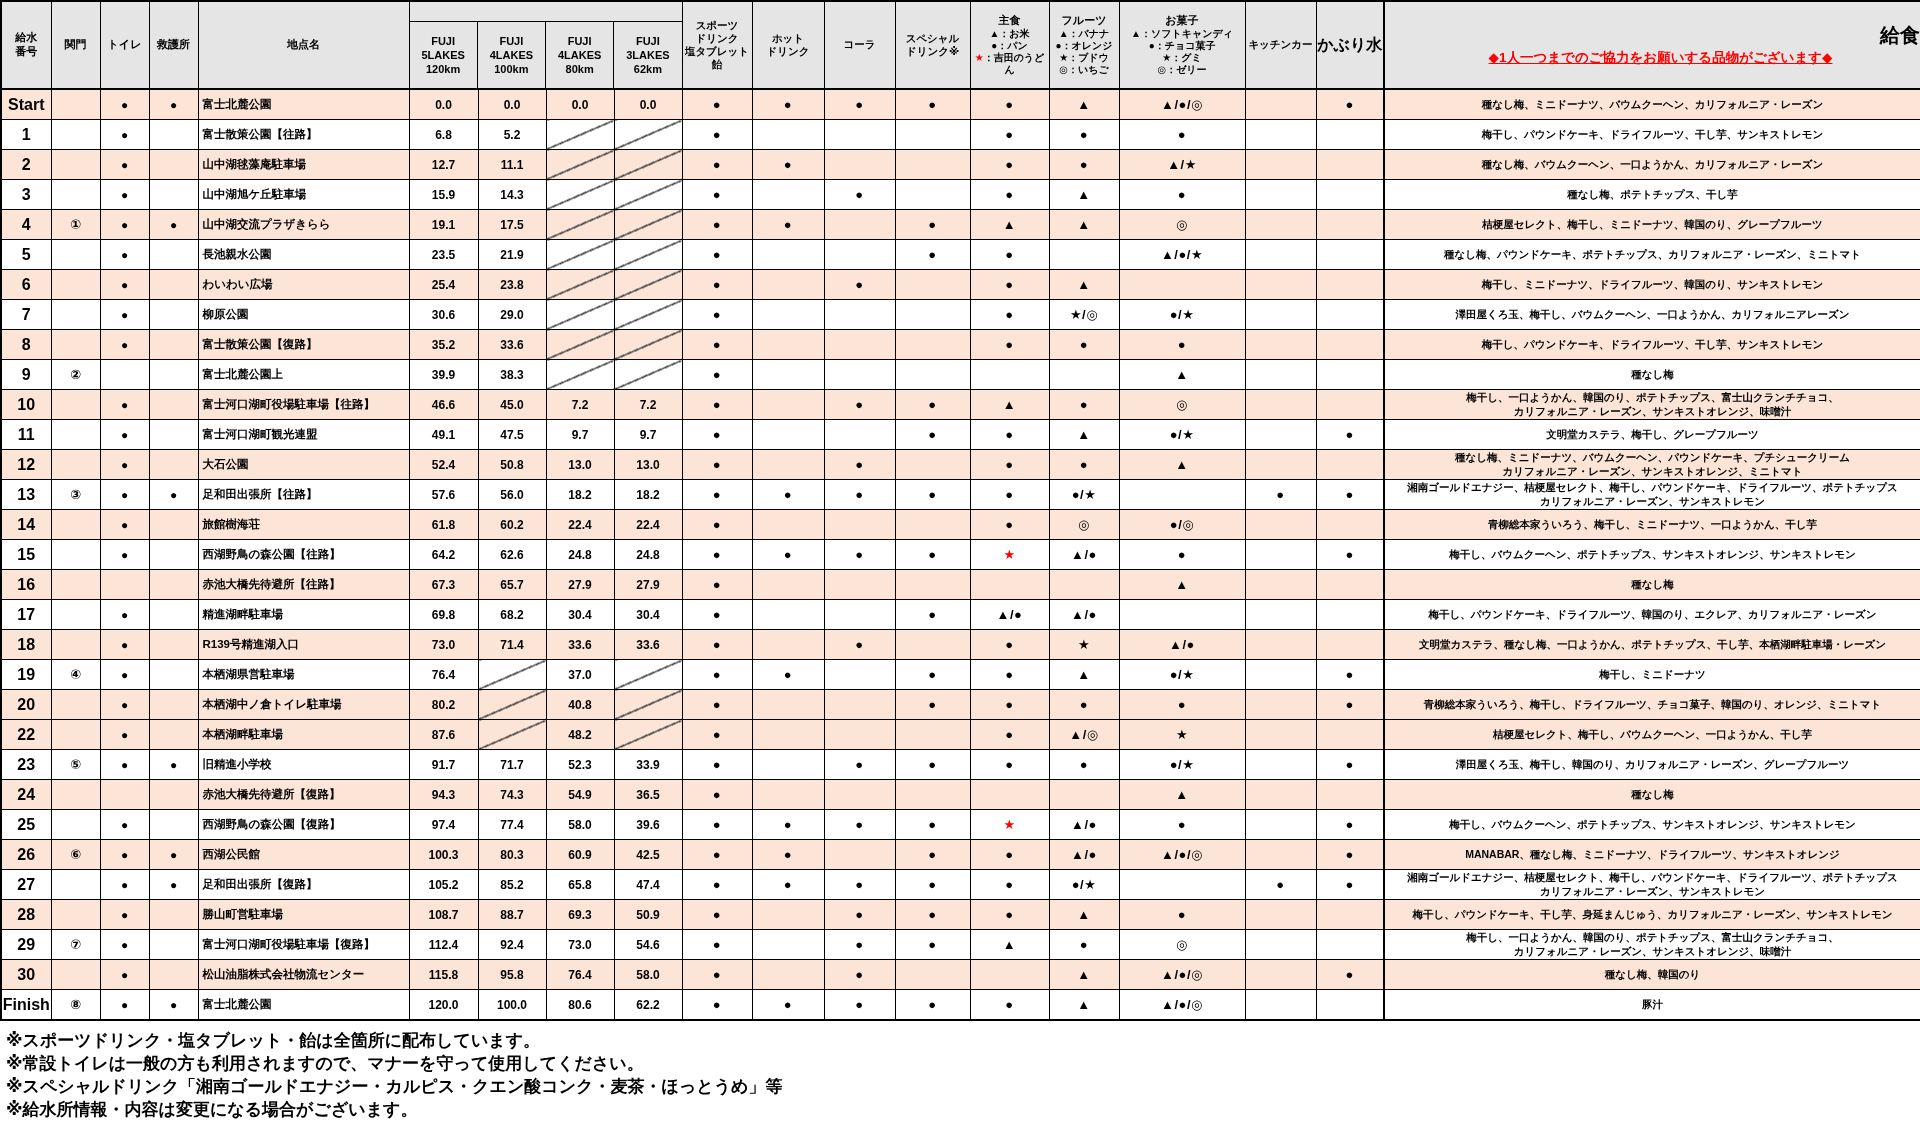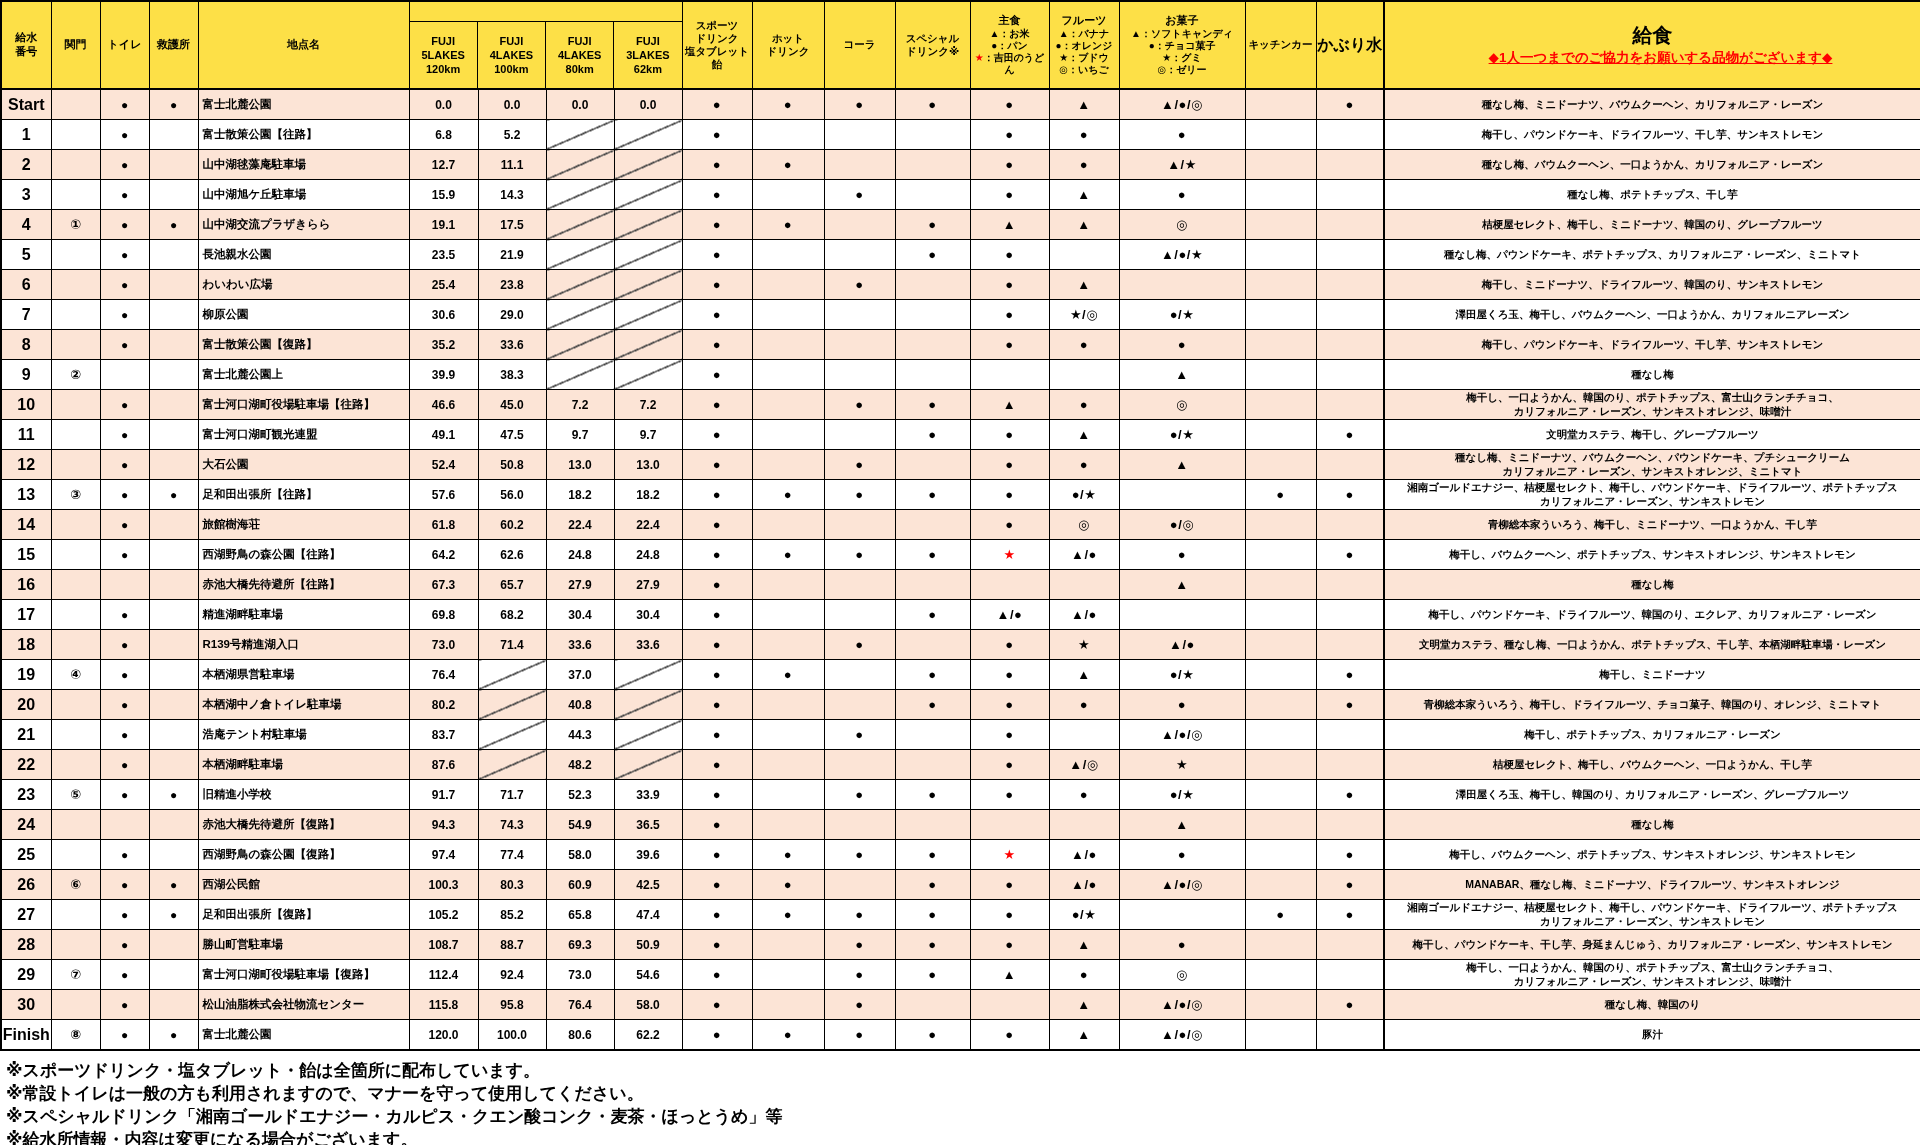--- a/index.html
+++ b/index.html
@@ -1,31 +1,31 @@
 <!DOCTYPE html>
 <html><head>
 <meta charset="utf-8">
 <style>
   html,body{margin:0;padding:0;background:#fff;}
   body{width:1920px;height:1145px;font-family:"Liberation Sans","DejaVu Sans",sans-serif;color:#000;}
   table{border-collapse:collapse;table-layout:fixed;width:1920px;}
   th,td{border:1px solid #000;padding:0;overflow:hidden;text-align:center;vertical-align:middle;}
   table{border:2px solid #000;}
-  thead th{background:#fde047;font-weight:bold;border-bottom:2px solid #000;}
+  thead th{background:#e5e5e5;font-weight:bold;border-bottom:2px solid #000;}
   .pre{white-space:pre-line;line-height:1.25;font-size:11px;}
   .races-th{padding:0;}
   .races-wrap{display:flex;flex-direction:column;height:86px;}
   .races-strip{height:19px;border-bottom:1px solid #000;}
   .races-row{flex:1;display:flex;}
   .race-cell{flex:1;border-right:1px solid #000;display:flex;align-items:center;justify-content:center;font-size:11px;line-height:1.3;white-space:pre-line;}
   .race-cell:last-child{border-right:none;}
   .legend{line-height:1.2;font-size:10px;}
   .legend .lg-title{font-size:11px;font-weight:bold;}
   .legend .lg-item{font-size:10px;font-weight:bold;}
-  .meal-head .m-title{font-size:20px;font-weight:bold;line-height:1.2;}
+  .meal-head .m-title{font-size:20px;font-weight:bold;line-height:1.2;text-align:right;}
   .meal-head .m-sub{font-size:13.5px;font-weight:bold;color:#ff0000;text-decoration:underline;margin-top:2px;padding-left:16px;}
   tbody td{height:29px;font-weight:bold;}
   tbody tr.alt td{background:#fce4d6;}
   td.no{font-size:16px;}
   td.gate{font-size:13px;}
   td.dotc{font-size:12px;}
   td.name{text-align:left;padding-left:4px;font-size:11.5px;}
   td.dist{font-size:12px;}
   td.sym{font-size:13px;letter-spacing:0.5px;}
   td.sym.red{color:#ff0000;}
@@ -561,41 +561,20 @@
         <td class="sym"></td>
         <td class="sym"></td>
         <td class="sym">●</td>
         <td class="sym">●</td>
         <td class="sym">●</td>
         <td class="sym">●</td>
         <td class="sym"></td>
         <td class="sym">●</td>
         <td class="meal">青柳総本家ういろう、梅干し、ドライフルーツ、チョコ菓子、韓国のり、オレンジ、ミニトマト</td>
       </tr>
-      <tr>
-        <td class="no">21</td>
-        <td class="gate"></td>
-        <td class="dotc">●</td>
-        <td class="dotc"></td>
-        <td class="name">浩庵テント村駐車場</td>
-        <td class="dist">83.7</td>
-        <td class="dist diag"></td>
-        <td class="dist">44.3</td>
-        <td class="dist diag"></td>
-        <td class="sym">●</td>
-        <td class="sym"></td>
-        <td class="sym">●</td>
-        <td class="sym"></td>
-        <td class="sym">●</td>
-        <td class="sym"></td>
-        <td class="sym">▲/●/◎</td>
-        <td class="sym"></td>
-        <td class="sym"></td>
-        <td class="meal">梅干し、ポテトチップス、カリフォルニア・レーズン</td>
-      </tr>
       <tr class="alt">
         <td class="no">22</td>
         <td class="gate"></td>
         <td class="dotc">●</td>
         <td class="dotc"></td>
         <td class="name">本栖湖畔駐車場</td>
         <td class="dist">87.6</td>
         <td class="dist diag"></td>
         <td class="dist">48.2</td>
         <td class="dist diag"></td>

